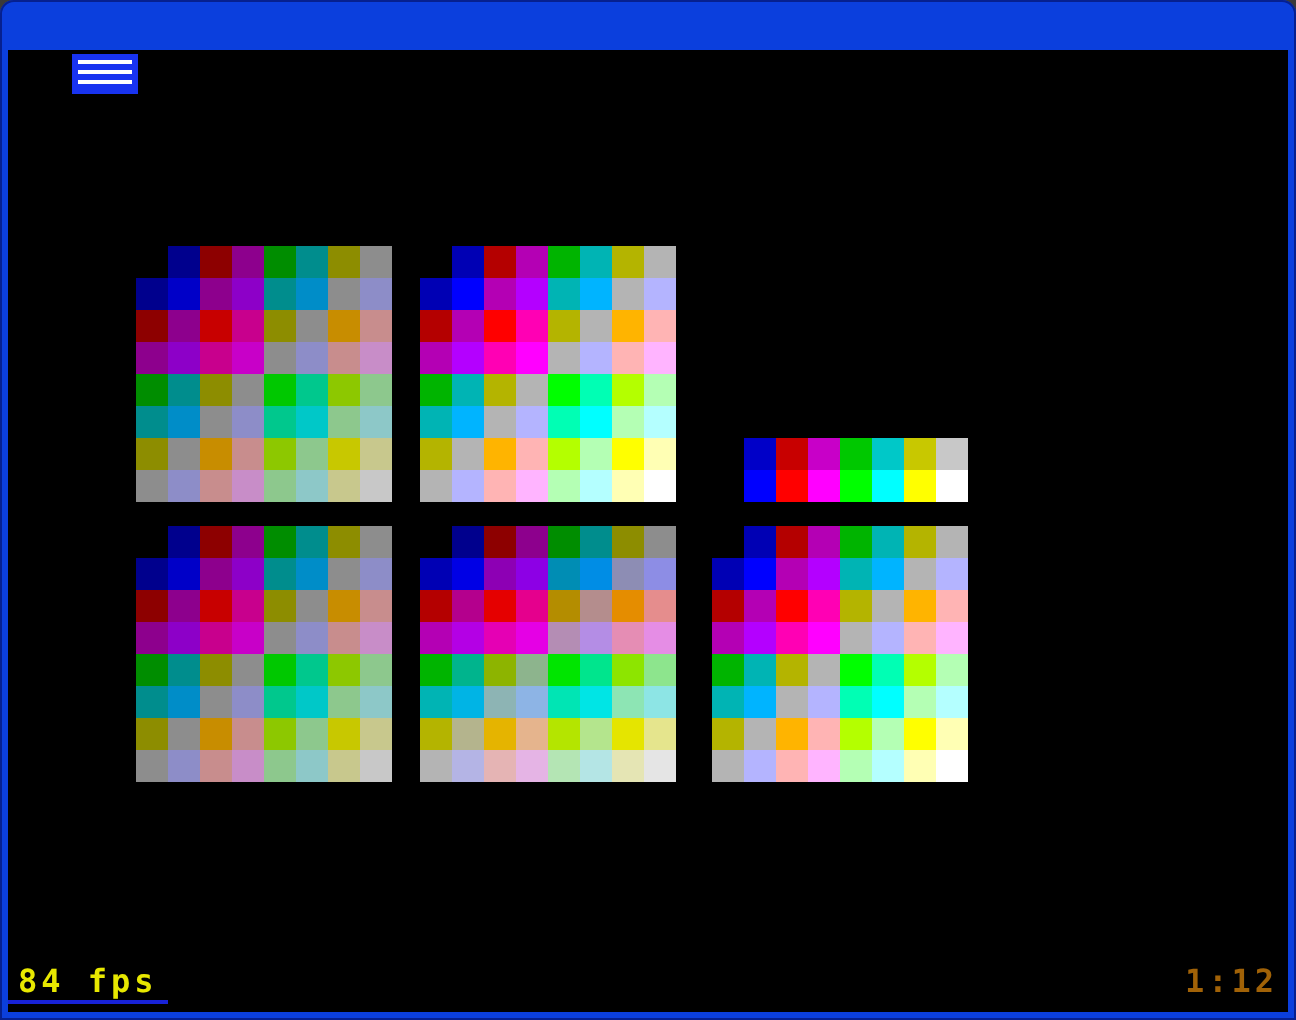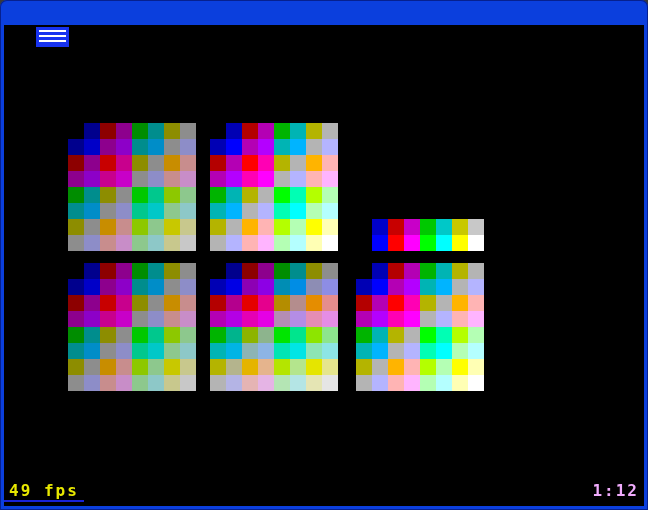--- a/index.html
+++ b/index.html
@@ -412,18 +412,18 @@
           <div class="cell" style="background: rgb(0, 0, 0);"></div>
           <div class="cell" style="background: rgb(0, 0, 255);"></div>
           <div class="cell" style="background: rgb(255, 0, 0);"></div>
           <div class="cell" style="background: rgb(255, 0, 255);"></div>
           <div class="cell" style="background: rgb(0, 255, 0);"></div>
           <div class="cell" style="background: rgb(0, 255, 255);"></div>
           <div class="cell" style="background: rgb(255, 255, 0);"></div>
           <div class="cell" style="background: rgb(255, 255, 255);"></div>
         </div>
       </div>
-    <div class="osd fps" style="color: rgb(232, 232, 0);">49 fps</div>
+    <div class="osd fps" style="color: rgb(232, 232, 0);">84 fps</div>
     <div class="fps-underline" style="background: rgb(24, 34, 216);"></div>
-    <div class="osd counter" style="color: #f0abfc;">1:12</div>
+    <div class="osd counter" style="color: #a16207;">1:12</div>
   </div>
 
 </div>
 
 </body></html>

